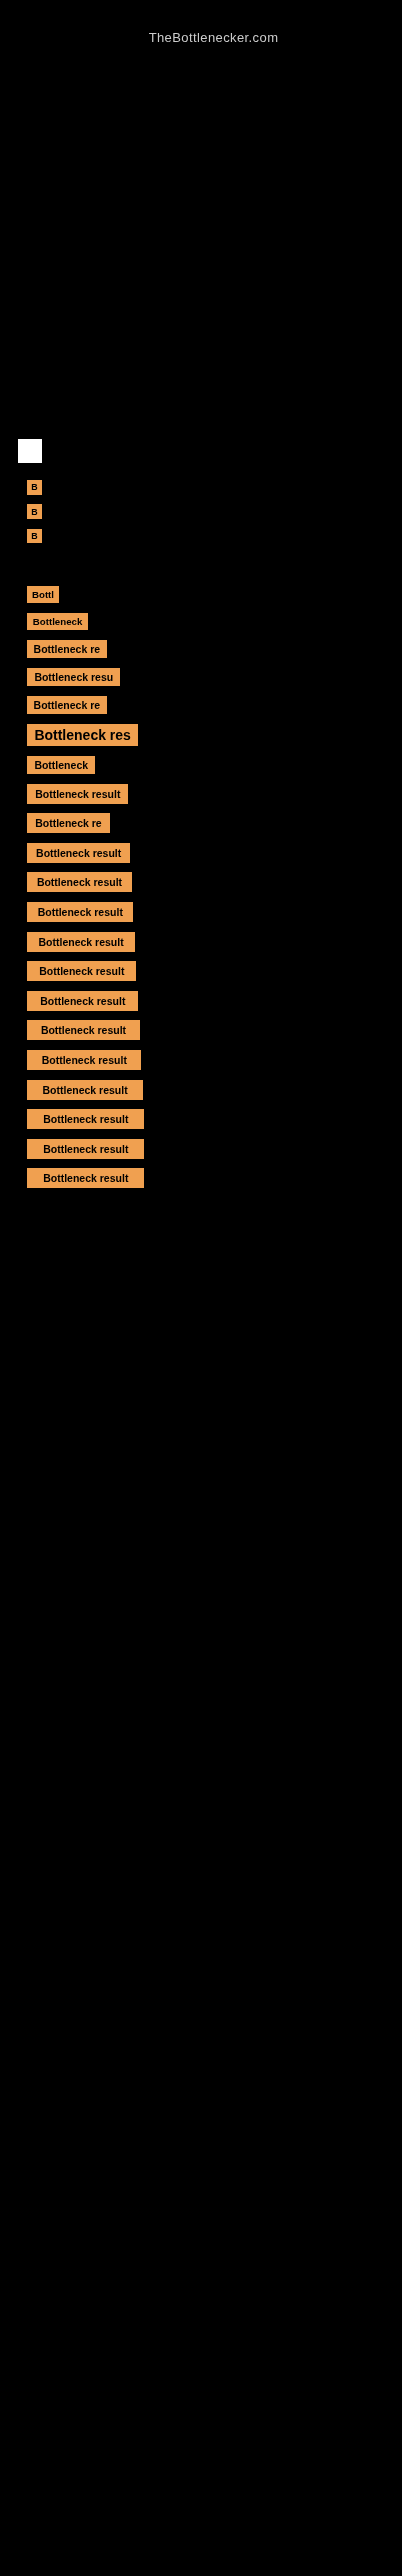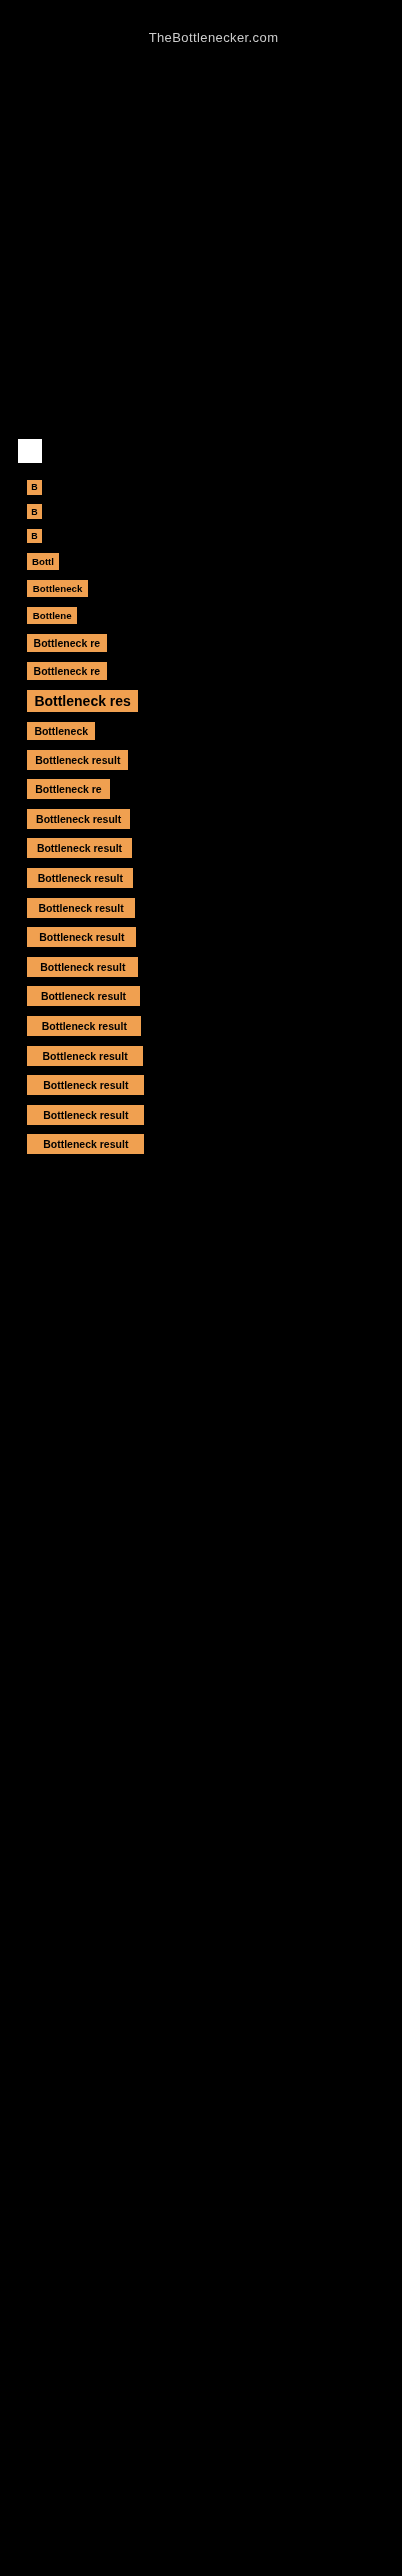--- a/index.html
+++ b/index.html
@@ -58,21 +58,21 @@
       padding: 3.2px 6.4px;
       white-space: nowrap;
       margin-left: 3.2px;
       display: inline-block;
     }
 
     
     .item-1 .bottleneck-label { font-size: 8.9px; padding: 2.4px 4px; }
     .item-2 .bottleneck-label { font-size: 8.9px; padding: 2.4px 4px; }
     .item-3 .bottleneck-label { font-size: 8.9px; padding: 2.4px 4px; }
-    .item-4 .bottleneck-label { font-size: 9.7px; padding: 3.2px 4.8px; }
+    .item-4 .bottleneck-label { font-size: 9.7px; padding: 3.2px 4.8px; margin-top: 33px; }
     .item-5 .bottleneck-label { font-size: 9.7px; padding: 3.2px 5.6px; }
     .item-6 .bottleneck-label { font-size: 9.7px; padding: 3.2px 5.6px; }
     .item-7 .bottleneck-label { font-size: 10.5px; padding: 3.2px 6.4px; }
     .item-8 .bottleneck-label { font-size: 10.5px; padding: 3.2px 7.2px; }
     .item-9 .bottleneck-label { font-size: 10.5px; padding: 3.2px 6.4px; }
     .item-10 .bottleneck-label { font-size: 14px; padding: 3.2px 7.2px; }
     .item-11 .bottleneck-label { font-size: 10.5px; padding: 3.2px 7.2px; }
     .item-12 .bottleneck-label { font-size: 10.5px; padding: 4px 8px; }
     .item-13 .bottleneck-label { font-size: 10.5px; padding: 4px 8px; }
     .item-14 .bottleneck-label { font-size: 10.5px; padding: 4px 8.9px; }
@@ -105,25 +105,25 @@
     </div>
     <div class="bottleneck-item item-3">
       <span class="bottleneck-label">B</span>
     </div>
     <div class="bottleneck-item item-4">
       <span class="bottleneck-label">Bottl</span>
     </div>
     <div class="bottleneck-item item-5">
       <span class="bottleneck-label">Bottleneck</span>
     </div>
-    <div class="bottleneck-item item-6">
-      <span class="bottleneck-label">Bottlene</span>
-    </div>
     <div class="bottleneck-item item-7">
       <span class="bottleneck-label">Bottleneck re</span>
+    </div>
+    <div class="bottleneck-item item-8">
+      <span class="bottleneck-label">Bottleneck resu</span>
     </div>
     <div class="bottleneck-item item-9">
       <span class="bottleneck-label">Bottleneck re</span>
     </div>
     <div class="bottleneck-item item-10">
       <span class="bottleneck-label">Bottleneck res</span>
     </div>
     <div class="bottleneck-item item-11">
       <span class="bottleneck-label">Bottleneck</span>
     </div>

